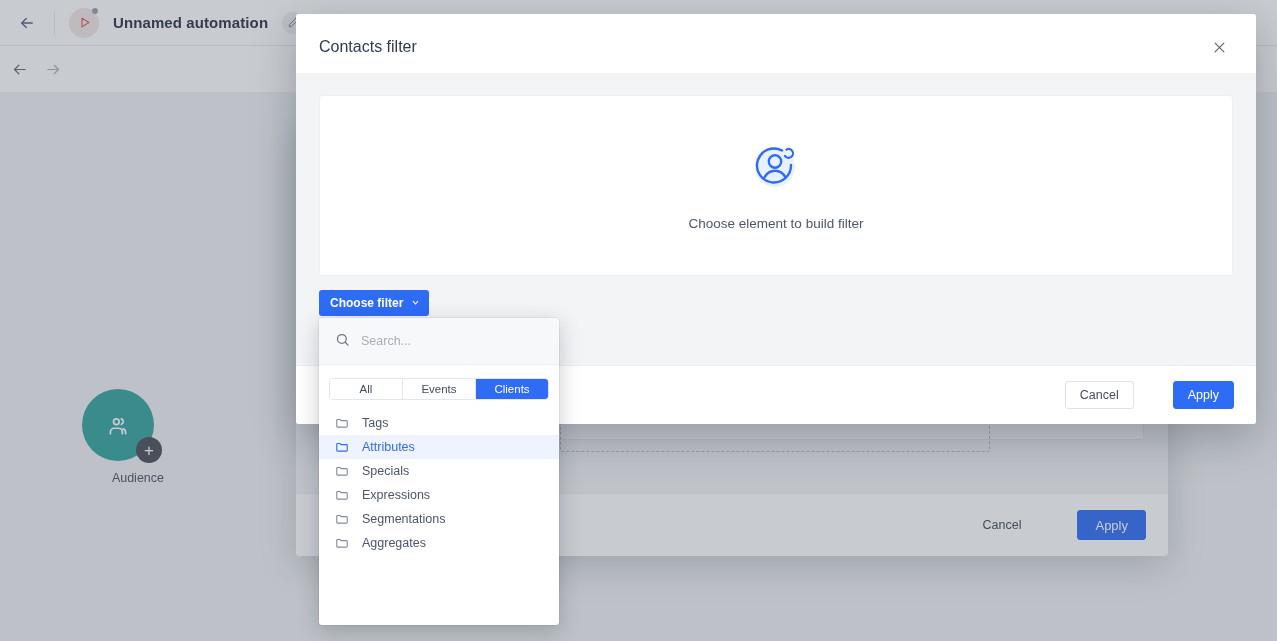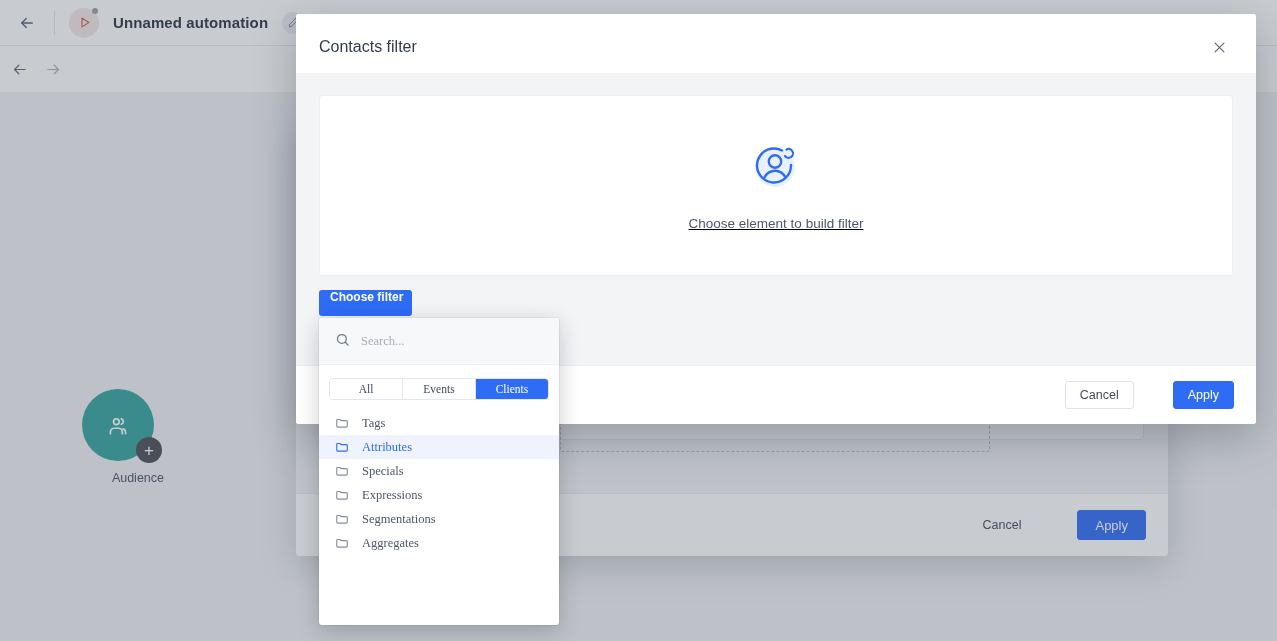--- a/index.html
+++ b/index.html
@@ -111,32 +111,31 @@
     padding: 7px 24px 0 23px;
   }
   .fg-title { font-size: 16px; color: #323a4d; font-weight: 400; }
   .fg-close {
     margin-left: auto; width: 26px; height: 26px; display: flex;
     align-items: center; justify-content: center; color: #5f6878;
   }
   .fg-body {
     position: relative; height: 292px; background: #f3f4f6;
     padding: 22px 23px 0 23px;
-    text-decoration: underline;
   }
   .empty-card {
     height: 181px; background: #ffffff; border: 1px solid #eceef1; border-radius: 3px;
     display: flex; flex-direction: column; align-items: center; justify-content: center; gap: 20px;
   }
   .empty-text { font-size: 13.5px; color: #4e5667; }
   .choose-filter-btn {
     margin-top: 14px; display: inline-flex; align-items: center; gap: 8px;
     height: 26px; padding: 0 9px 0 11px; border-radius: 3px;
     background: #2f6cf6; color: #fff; font-size: 12px; font-weight: 700;
-    border: none; cursor: pointer; flex-direction: column;
+    border: none; cursor: pointer;
   }
   .fg-footer {
     height: 59px; background: #ffffff; border-top: 1px solid #ebedf1;
     display: flex; align-items: center; justify-content: flex-end; gap: 10px;
     padding-right: 22px;
   }
 
   
   .btn {
     height: 28px; padding: 6px 14px; border-radius: 3px; font-size: 12.5px;
@@ -147,21 +146,20 @@
   .btn-cancel.flat { border-color: transparent; }
   .btn-apply { background: #2f6cf6; border-color: #2f6cf6; color: #ffffff; margin-left: 29px; }
   .btn-apply.big { height: 30px; padding: 0 17px; font-size: 13px; }
 
   
   .dropdown {
     position: absolute; left: 319px; top: 318px; width: 240px; height: 307px;
     background: #ffffff; border-radius: 3px;
     box-shadow: 0 6px 22px rgba(16,22,38,.22), 0 0 0 1px rgba(20,25,40,.05);
     overflow: hidden;
-    font-family: Liberation Serif, serif;
   }
   .dd-search {
     height: 47px; background: #f7f8fa; border-bottom: 1px solid #edeff2;
     display: flex; align-items: center; gap: 11px; padding: 0 16px;
   }
   .dd-search input {
     border: none; outline: none; background: transparent;
     font-size: 12.5px; color: #3a4254; font-family: inherit; width: 160px;
   }
   .dd-search input::placeholder { color: #a8aebb; }

